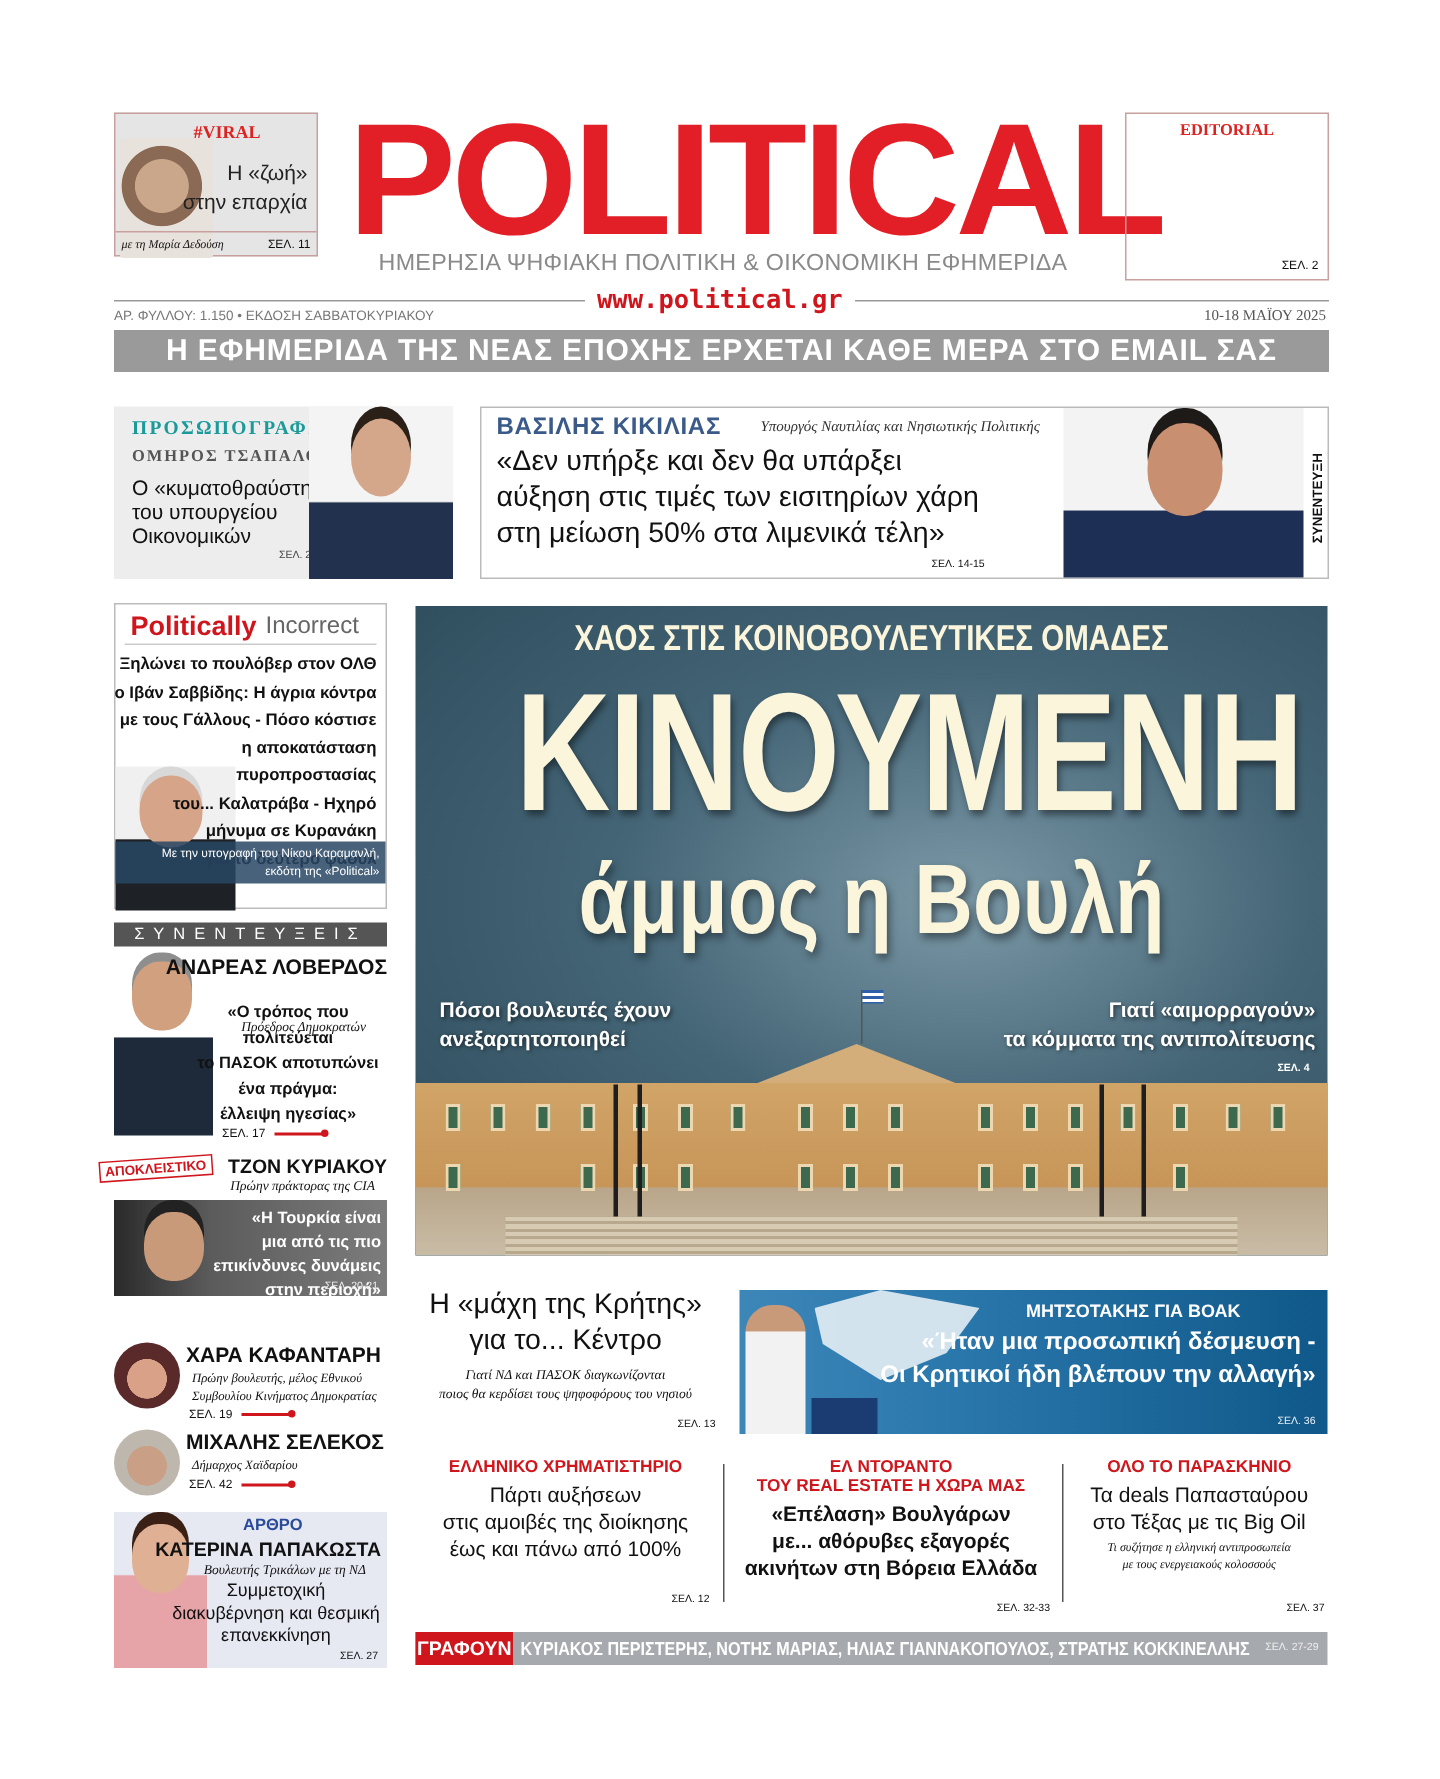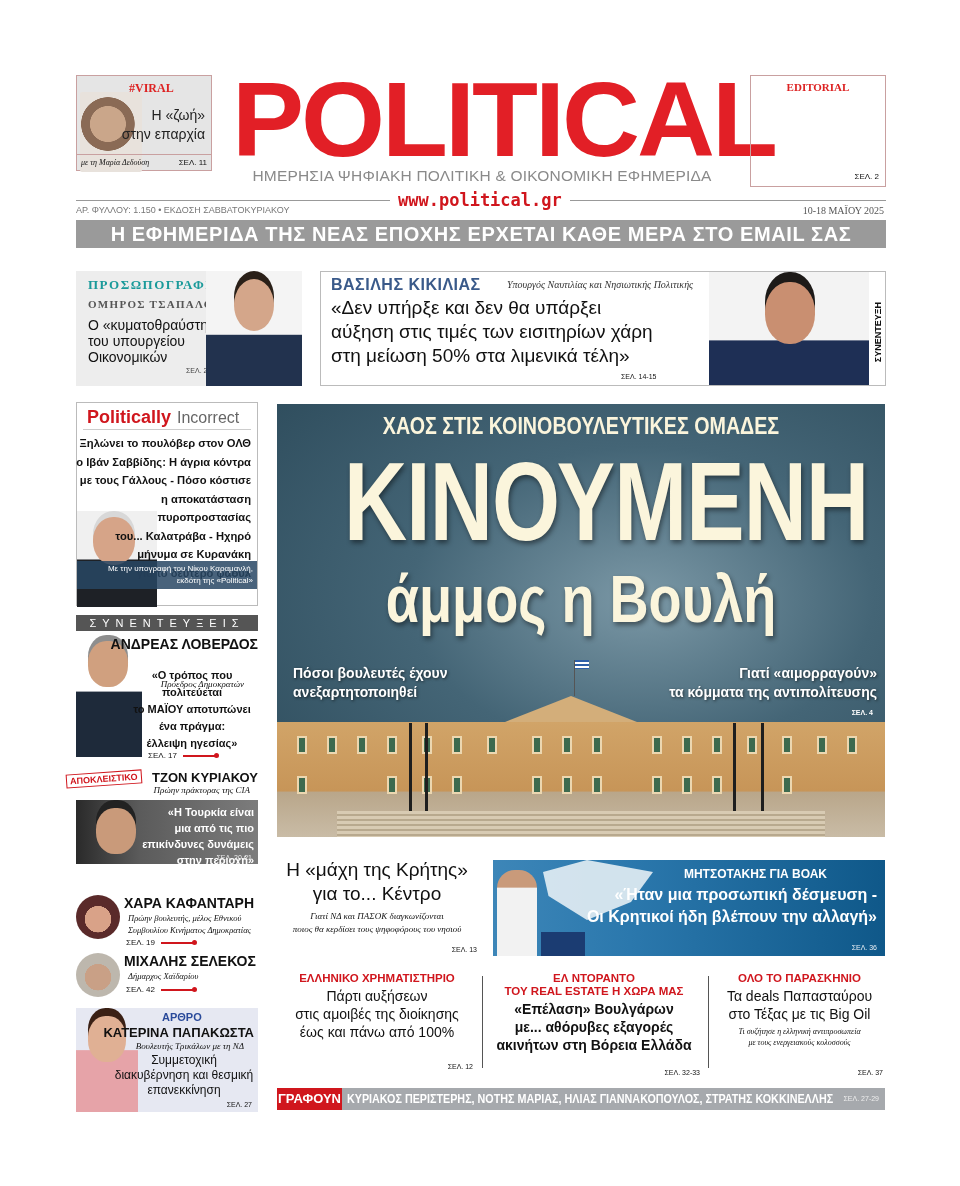--- a/index.html
+++ b/index.html
@@ -213,21 +213,21 @@
 
 <div class="abs syn-head">ΣΥΝΕΝΤΕΥΞΕΙΣ</div>
 
 <div class="abs loverdos">
   <div class="photo"></div>
   <div class="name">ΑΝΔΡΕΑΣ ΛΟΒΕΡΔΟΣ</div>
   <div class="role">Πρόεδρος Δημοκρατών</div>
   <div class="quote">
     <div>«Ο τρόπος που</div>
     <div>πολιτεύεται</div>
-    <div>το ΜΑΪΟΥ αποτυπώνει</div>
+    <div>το ΠΑΣΟΚ αποτυπώνει</div>
     <div>ένα πράγμα:</div>
     <div>έλλειψη ηγεσίας»</div>
   </div>
   <div class="page"><span>ΣΕΛ. 17</span><span class="redline"></span></div>
 </div>
 
 <div class="abs kyriakou">
   <div class="stamp">ΑΠΟΚΛΕΙΣΤΙΚΟ</div>
   <div class="name">ΤΖΟΝ ΚΥΡΙΑΚΟΥ</div>
   <div class="role">Πρώην πράκτορας της CIA</div>

